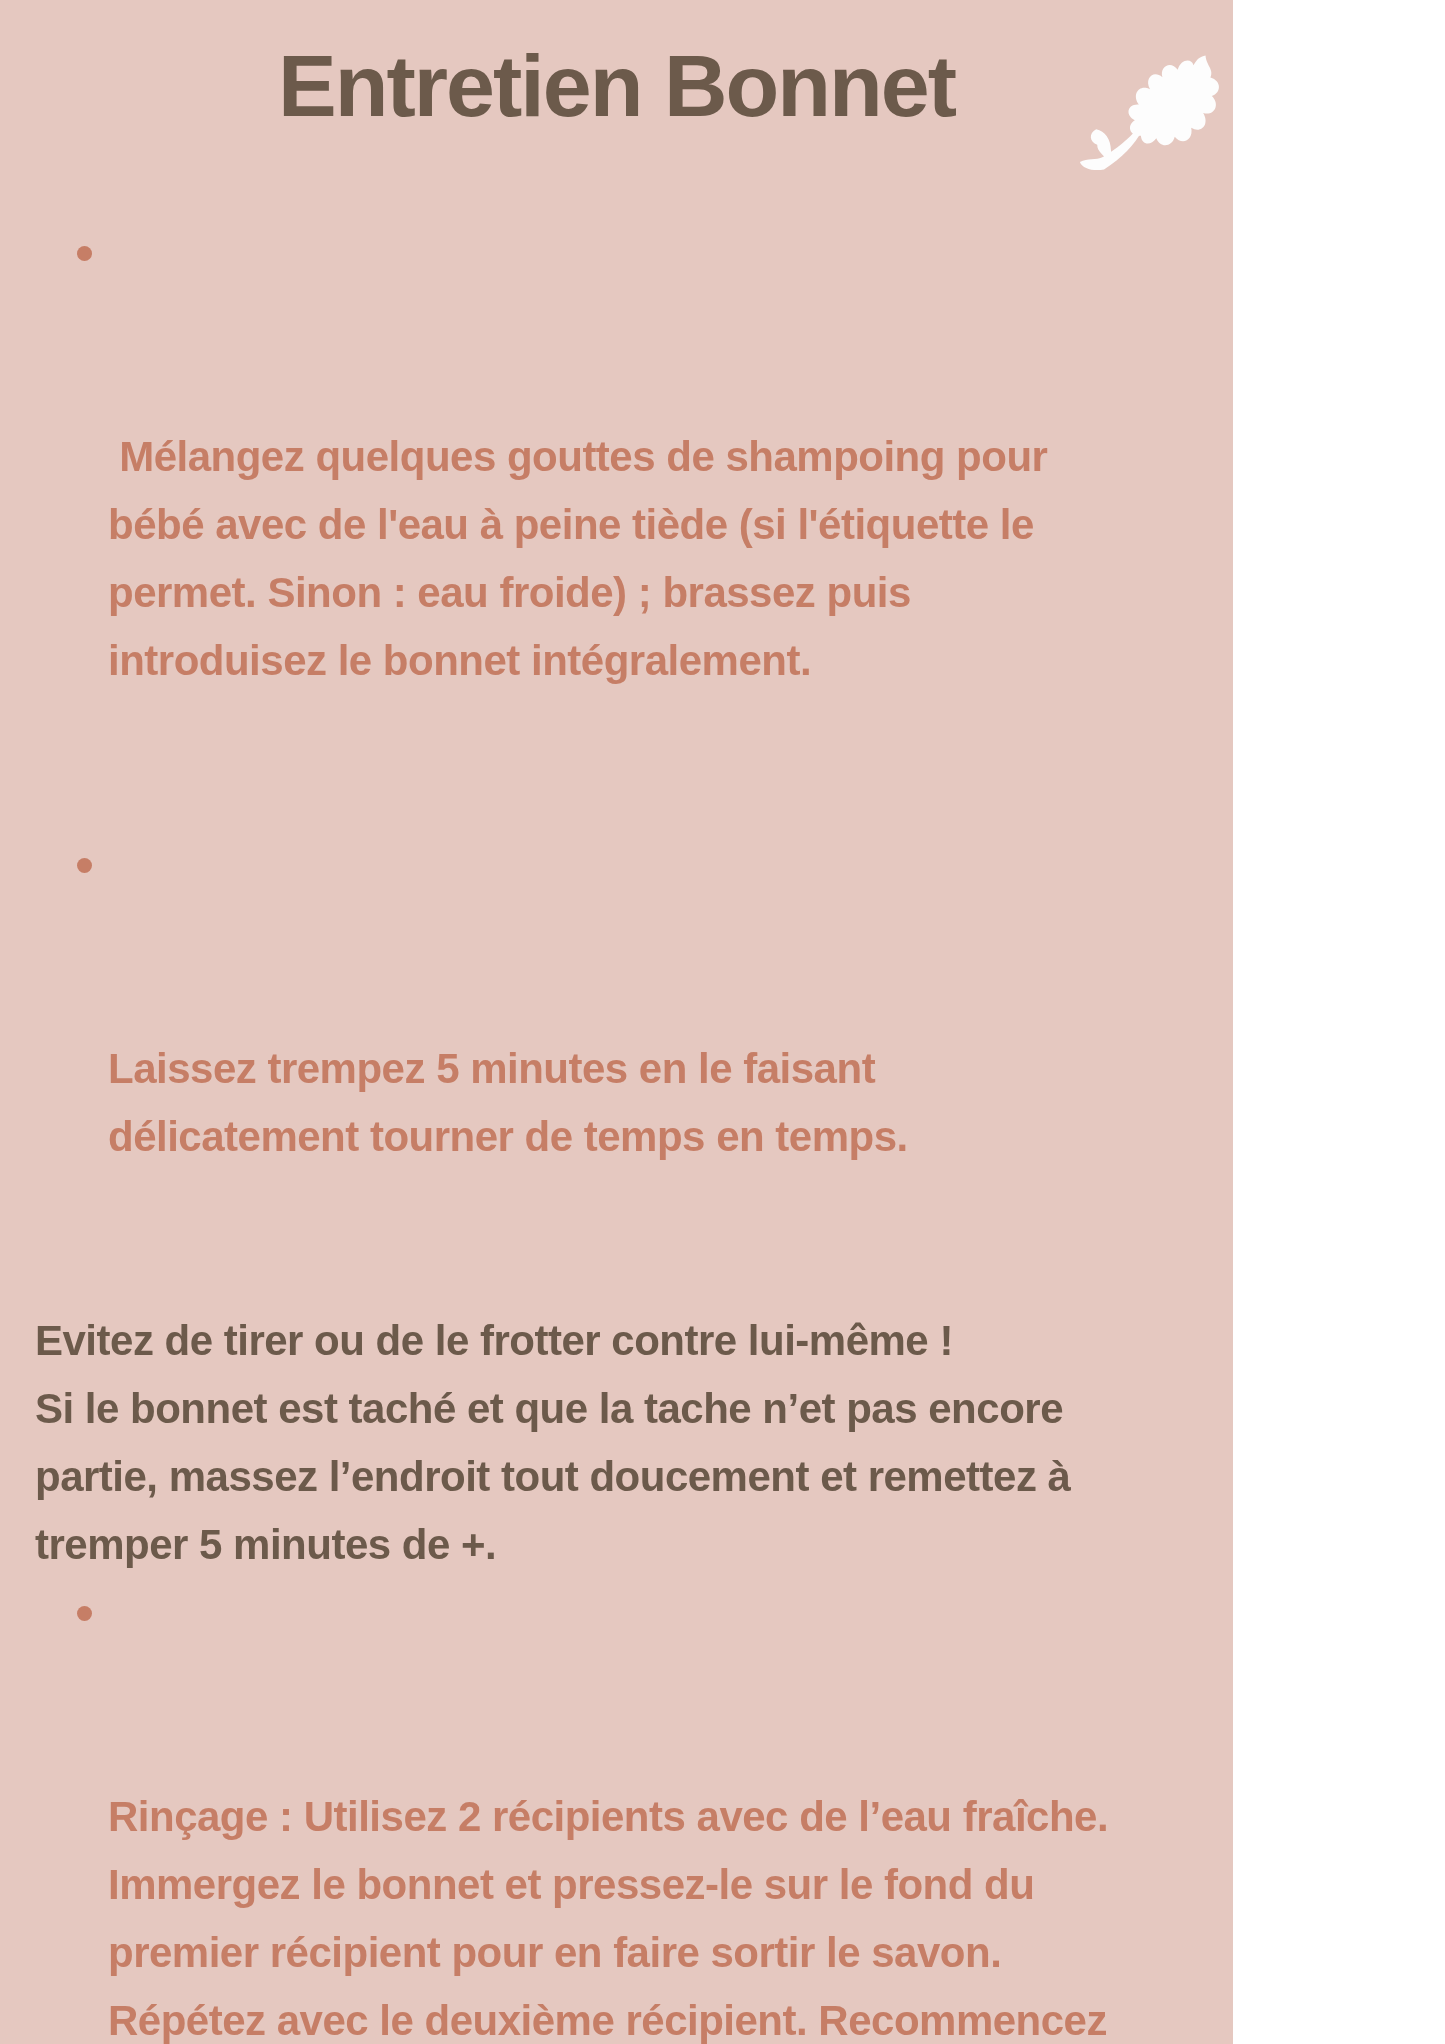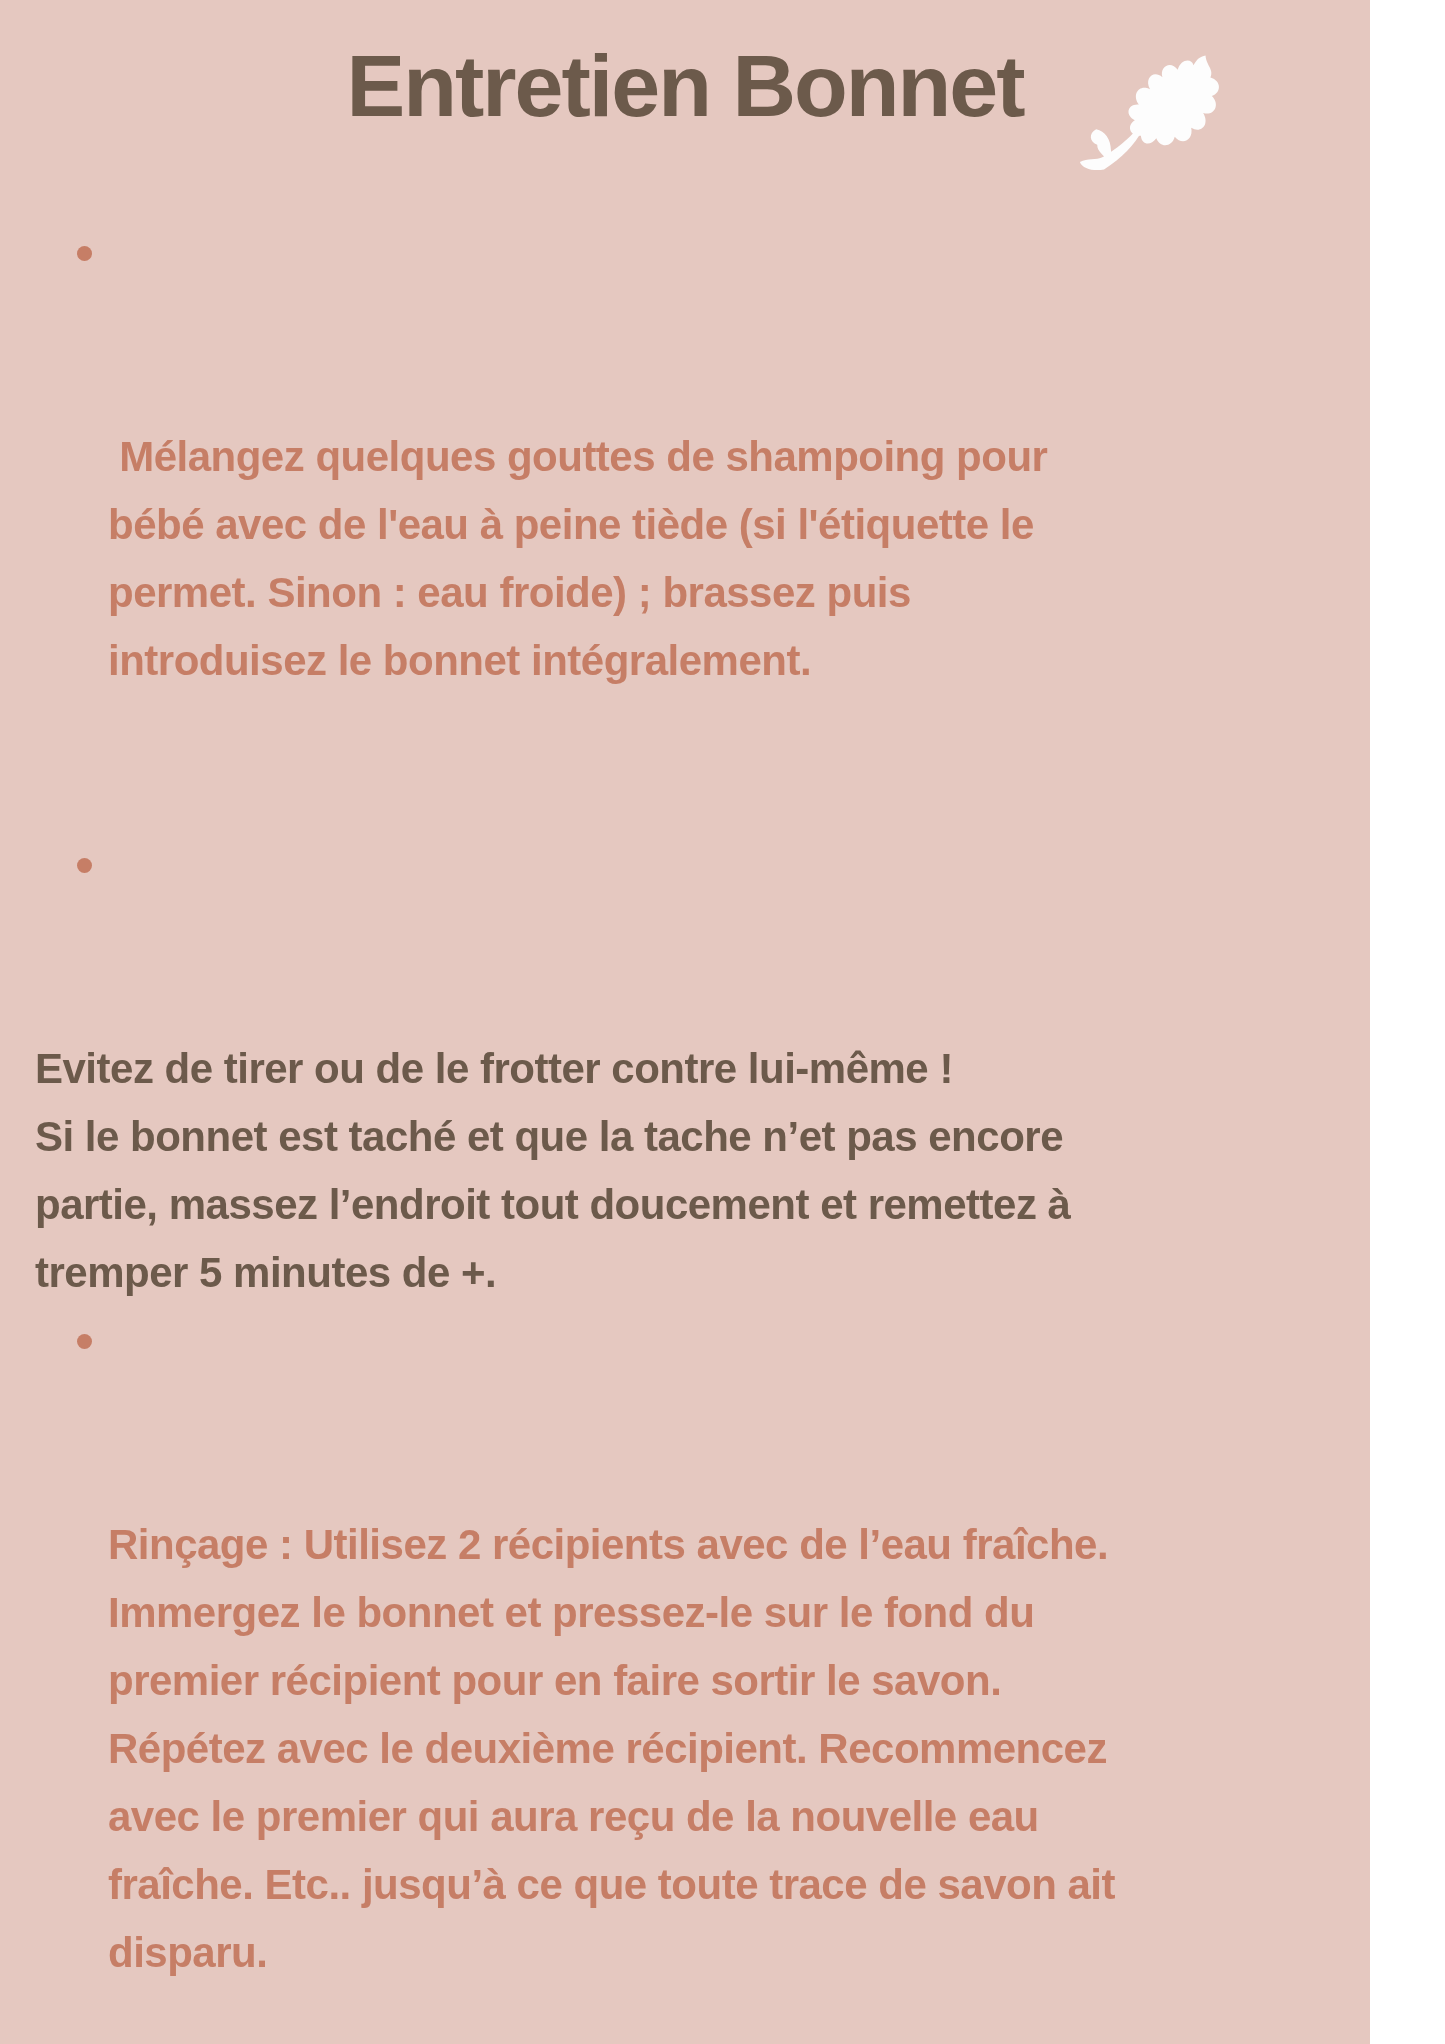--- a/index.html
+++ b/index.html
@@ -3,21 +3,21 @@
 <meta charset="utf-8">
 <style>
   html, body { margin: 0; padding: 0; }
   body {
     width: 1445px; height: 2044px;
     font-family: "Liberation Sans", sans-serif;
     overflow: hidden;
   }
   .poster {
     position: relative;
-    width: 1370px; height: 2044px;
+    width: 1233px; height: 2044px;
     background: var(--bg, #e5c8c0);
     font-weight: 700;
   }
   .title {
     position: relative;
     z-index: 2;
     padding-top: 38px;
     text-align: center;
     font-size: 88px;
     line-height: 1.1;
@@ -97,20 +97,22 @@
     <div class="block bullet">
       <span class="dot"></span>
       <div> Mélangez quelques gouttes de shampoing pour
 bébé avec de l'eau à peine tiède (si l'étiquette le
 permet. Sinon : eau froide) ; brassez puis
 introduisez le bonnet intégralement.</div>
     </div>
 
     <div class="block bullet">
       <span class="dot"></span>
+      <div>Laissez trempez 5 minutes en le faisant
+délicatement tourner de temps en temps.</div>
     </div>
 
     <div class="block para">Evitez de tirer ou de le frotter contre lui-même !
 Si le bonnet est taché et que la tache n’et pas encore
 partie, massez l’endroit tout doucement et remettez à
 tremper 5 minutes de +.</div>
 
     <div class="block bullet">
       <span class="dot"></span>
       <div>Rinçage : Utilisez 2 récipients avec de l’eau fraîche.

